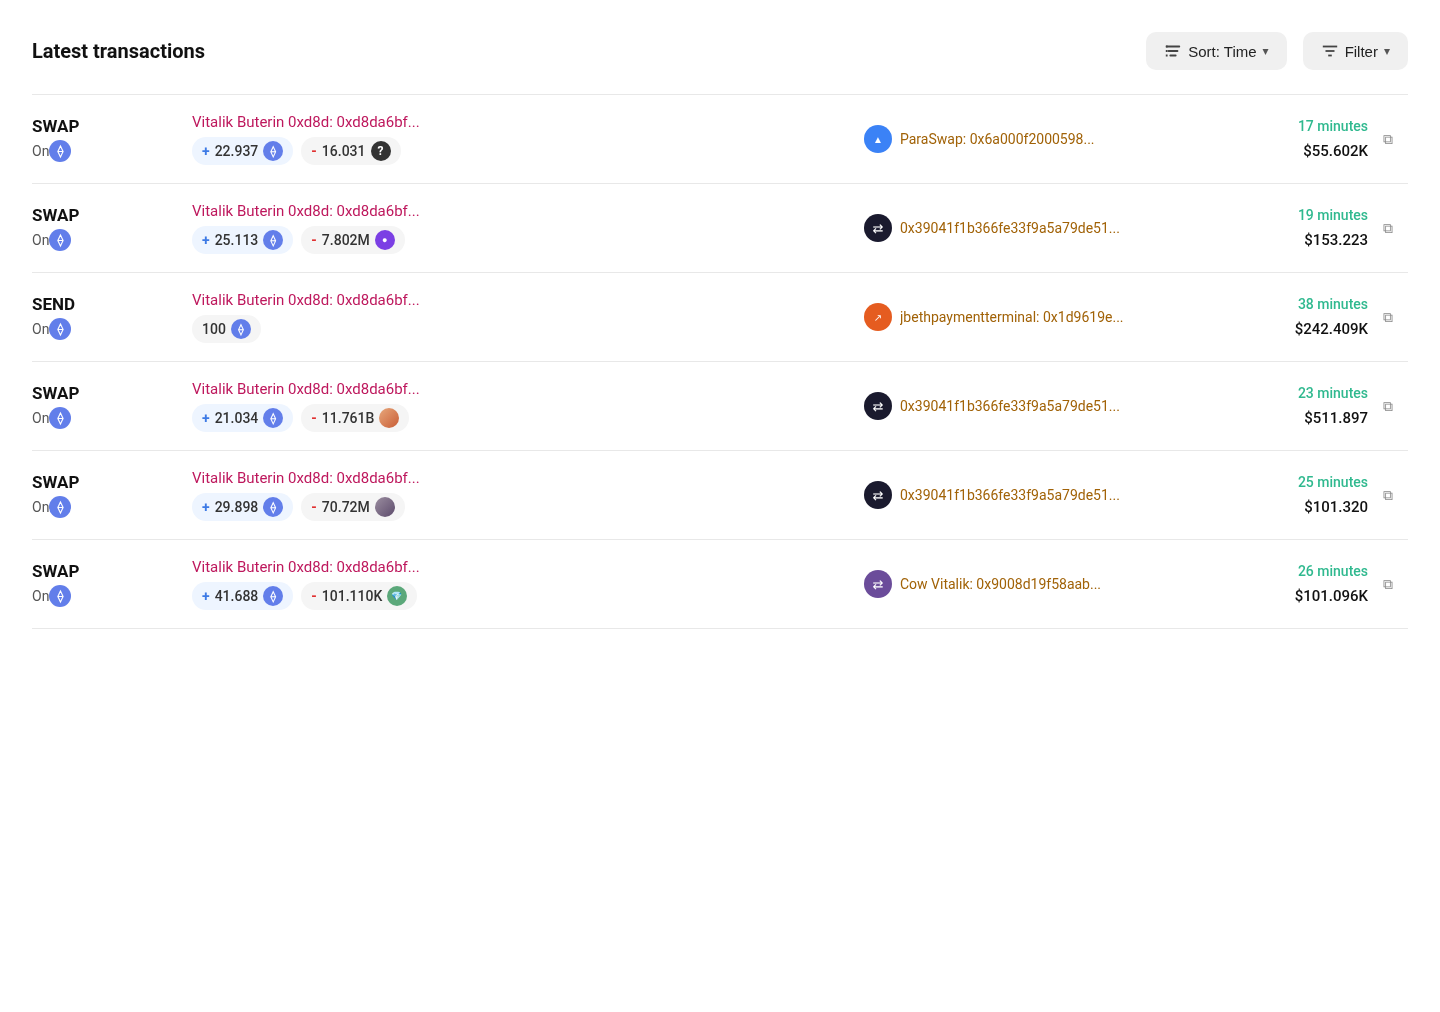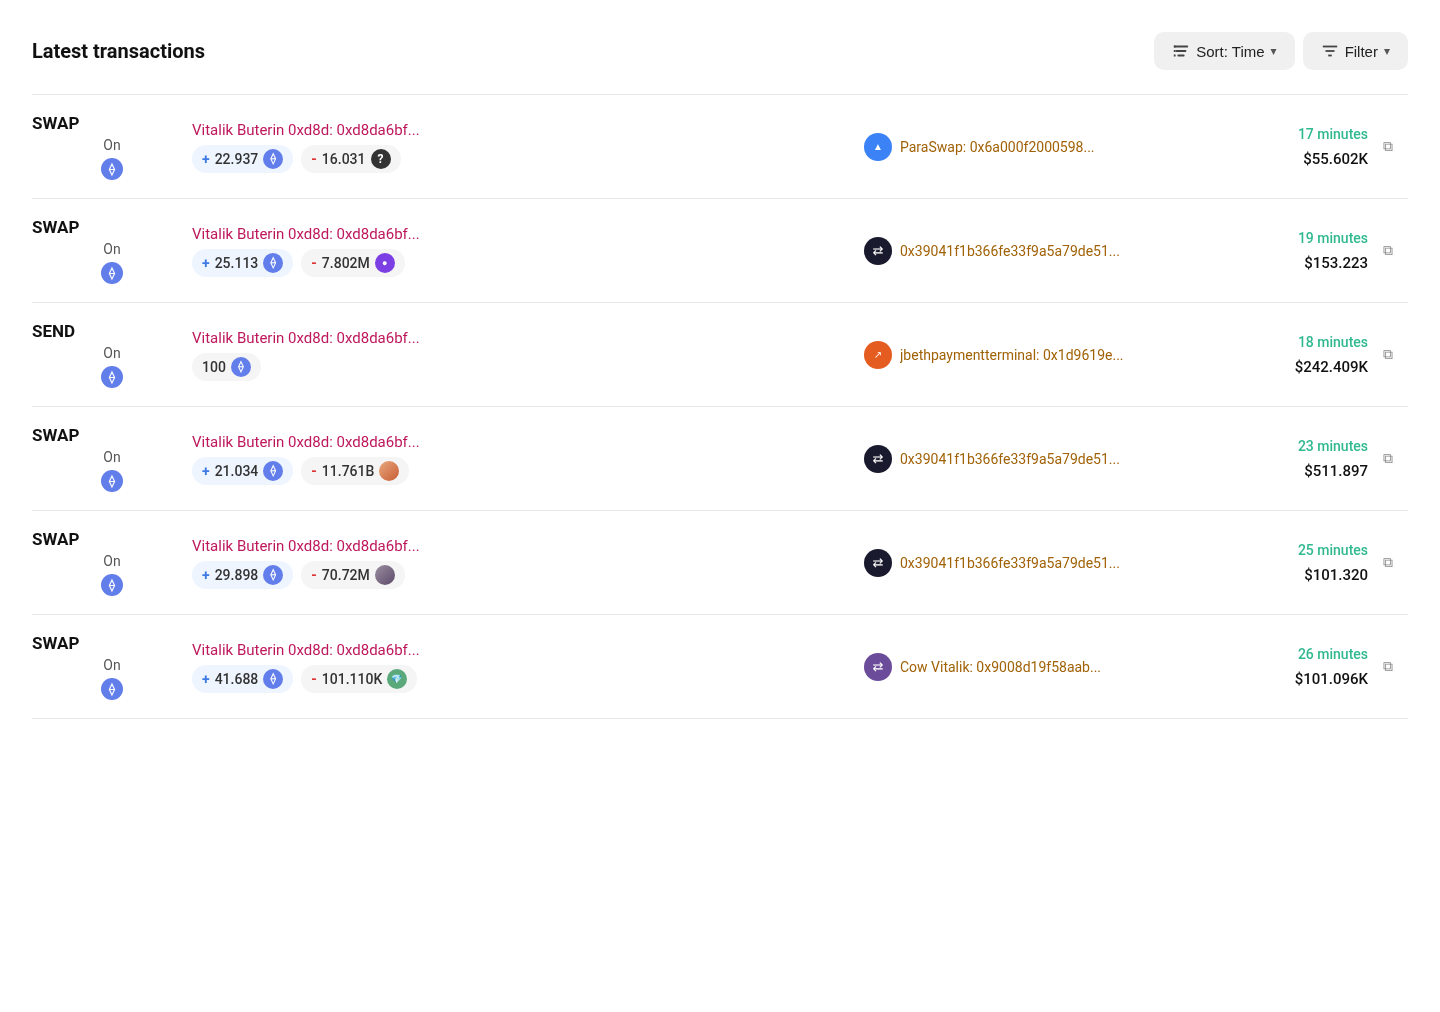--- a/index.html
+++ b/index.html
@@ -20,21 +20,21 @@
     }
 
     .page-title {
       font-size: 20px;
       font-weight: 700;
       color: #111;
     }
 
     .header-actions {
       display: flex;
-      gap: 8px;
+      gap: 16px;
     }
 
     .action-btn {
       display: flex;
       align-items: center;
       gap: 6px;
       padding: 10px 18px;
       border-radius: 10px;
       border: none;
       background: #f0f0f0;
@@ -70,23 +70,21 @@
     .tx-type-label {
       font-size: 17px;
       font-weight: 700;
       color: #111;
       display: block;
     }
 
     .tx-on-row {
       display: flex;
       align-items: center;
-      gap: 5px;
       margin-top: 4px;
-      flex-direction: column;
     }
 
     .tx-on-text {
       font-size: 14px;
       color: #555;
     }
 
     .eth-badge {
       width: 22px;
       height: 22px;
@@ -397,21 +395,21 @@
           100 <span class="token-icon token-eth">⟠</span>
         </span>
       </div>
 
   </div>
       <div class="tx-protocol-col">
     <div class="protocol-icon jbeth">↗</div>
     <span class="protocol-name">jbethpaymentterminal: 0x1d9619e...</span>
   </div>
       <div class="tx-time-col">
-    <span class="tx-time">18 minutes</span>
+    <span class="tx-time">38 minutes</span>
     <span class="tx-value">$242.409K</span>
   </div>
       <div class="tx-link-col">
     <span class="external-link">⧉</span>
   </div>
     </div>
     <div class="tx-row">
       <div class="tx-type-col">
     <span class="tx-type-label">SWAP</span>
     <div class="tx-on-row">

